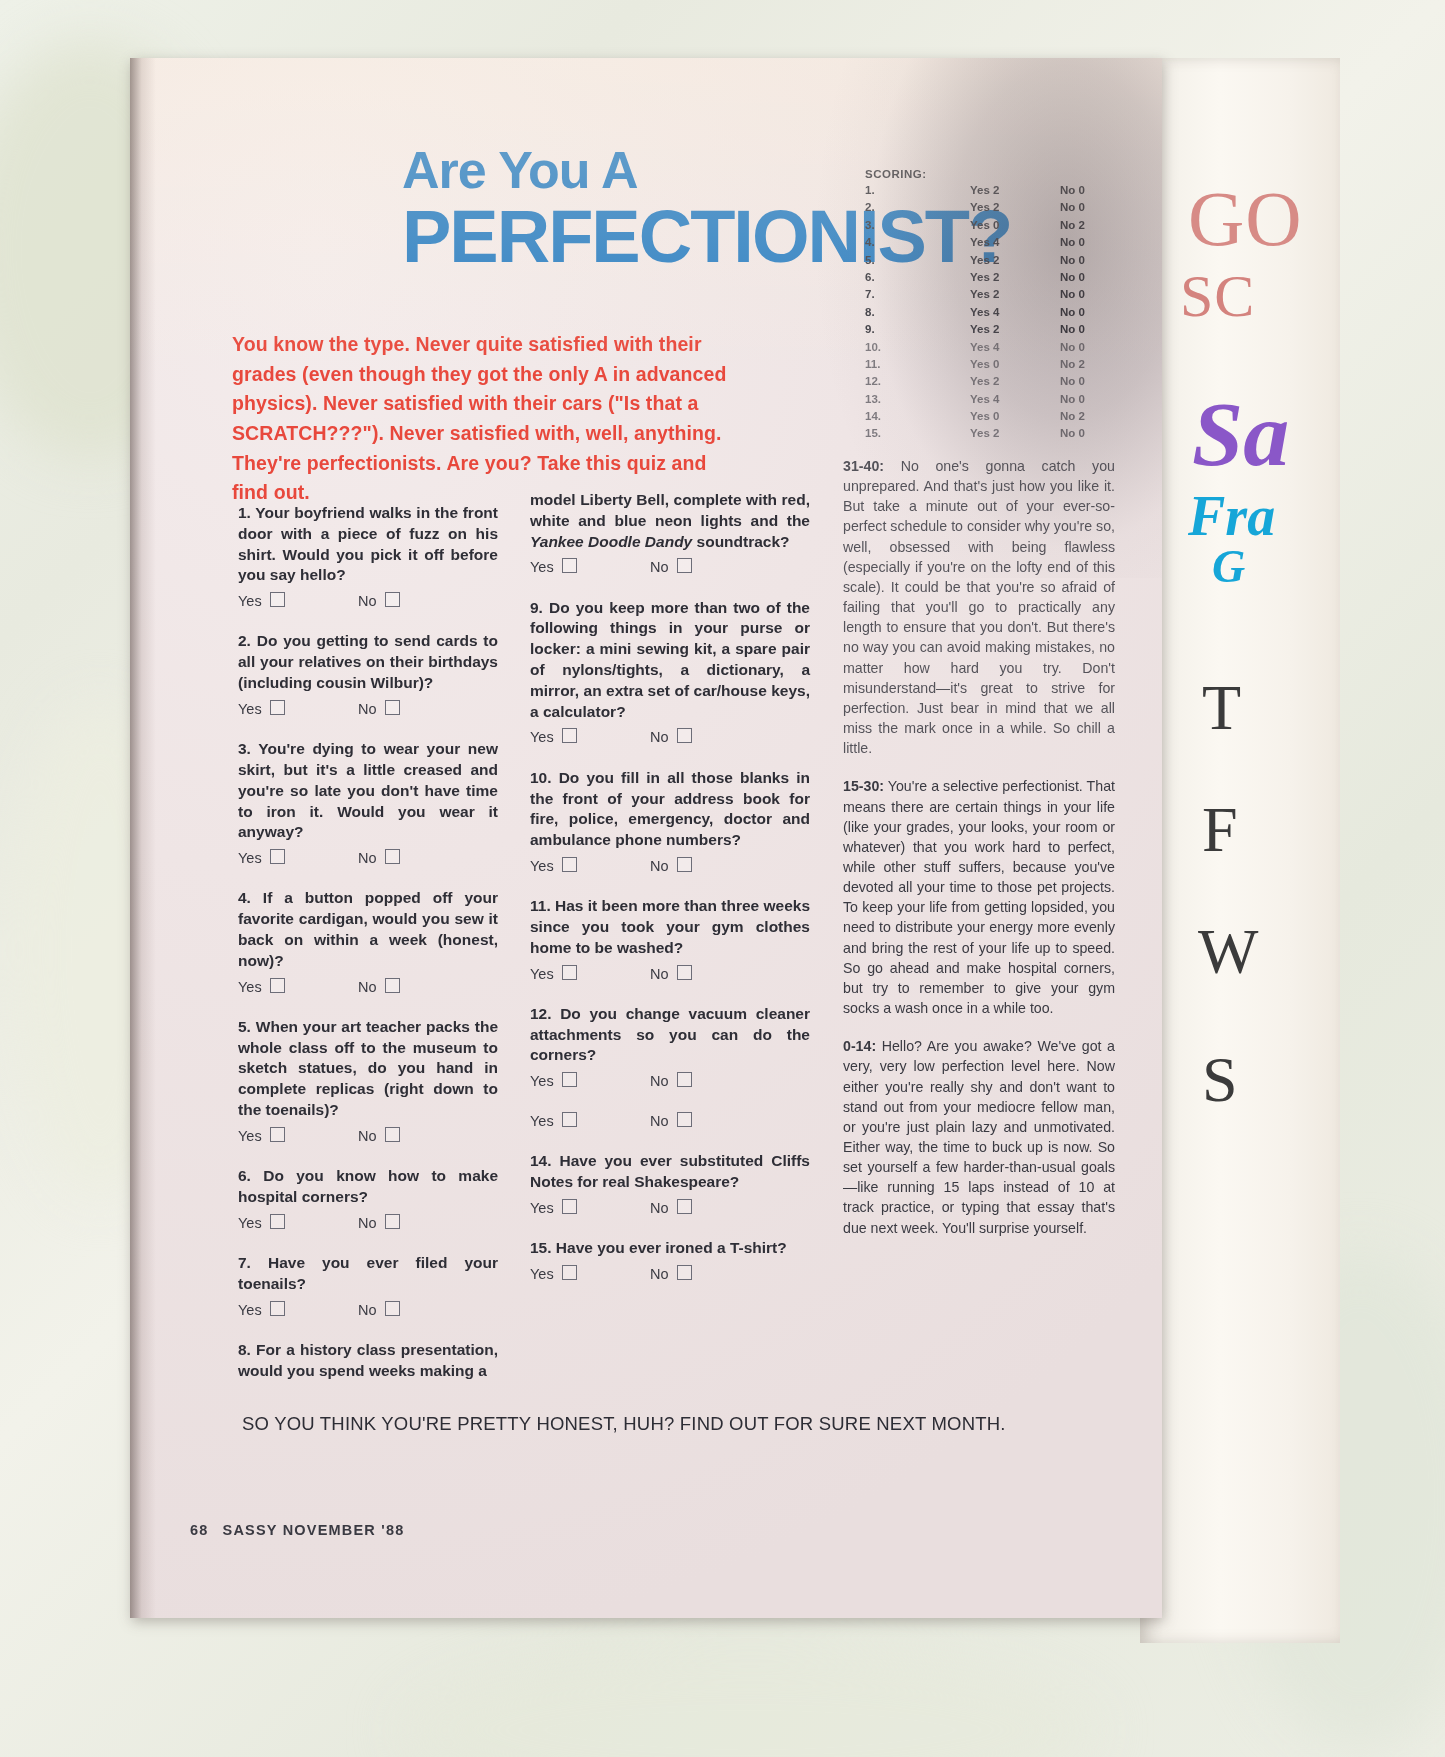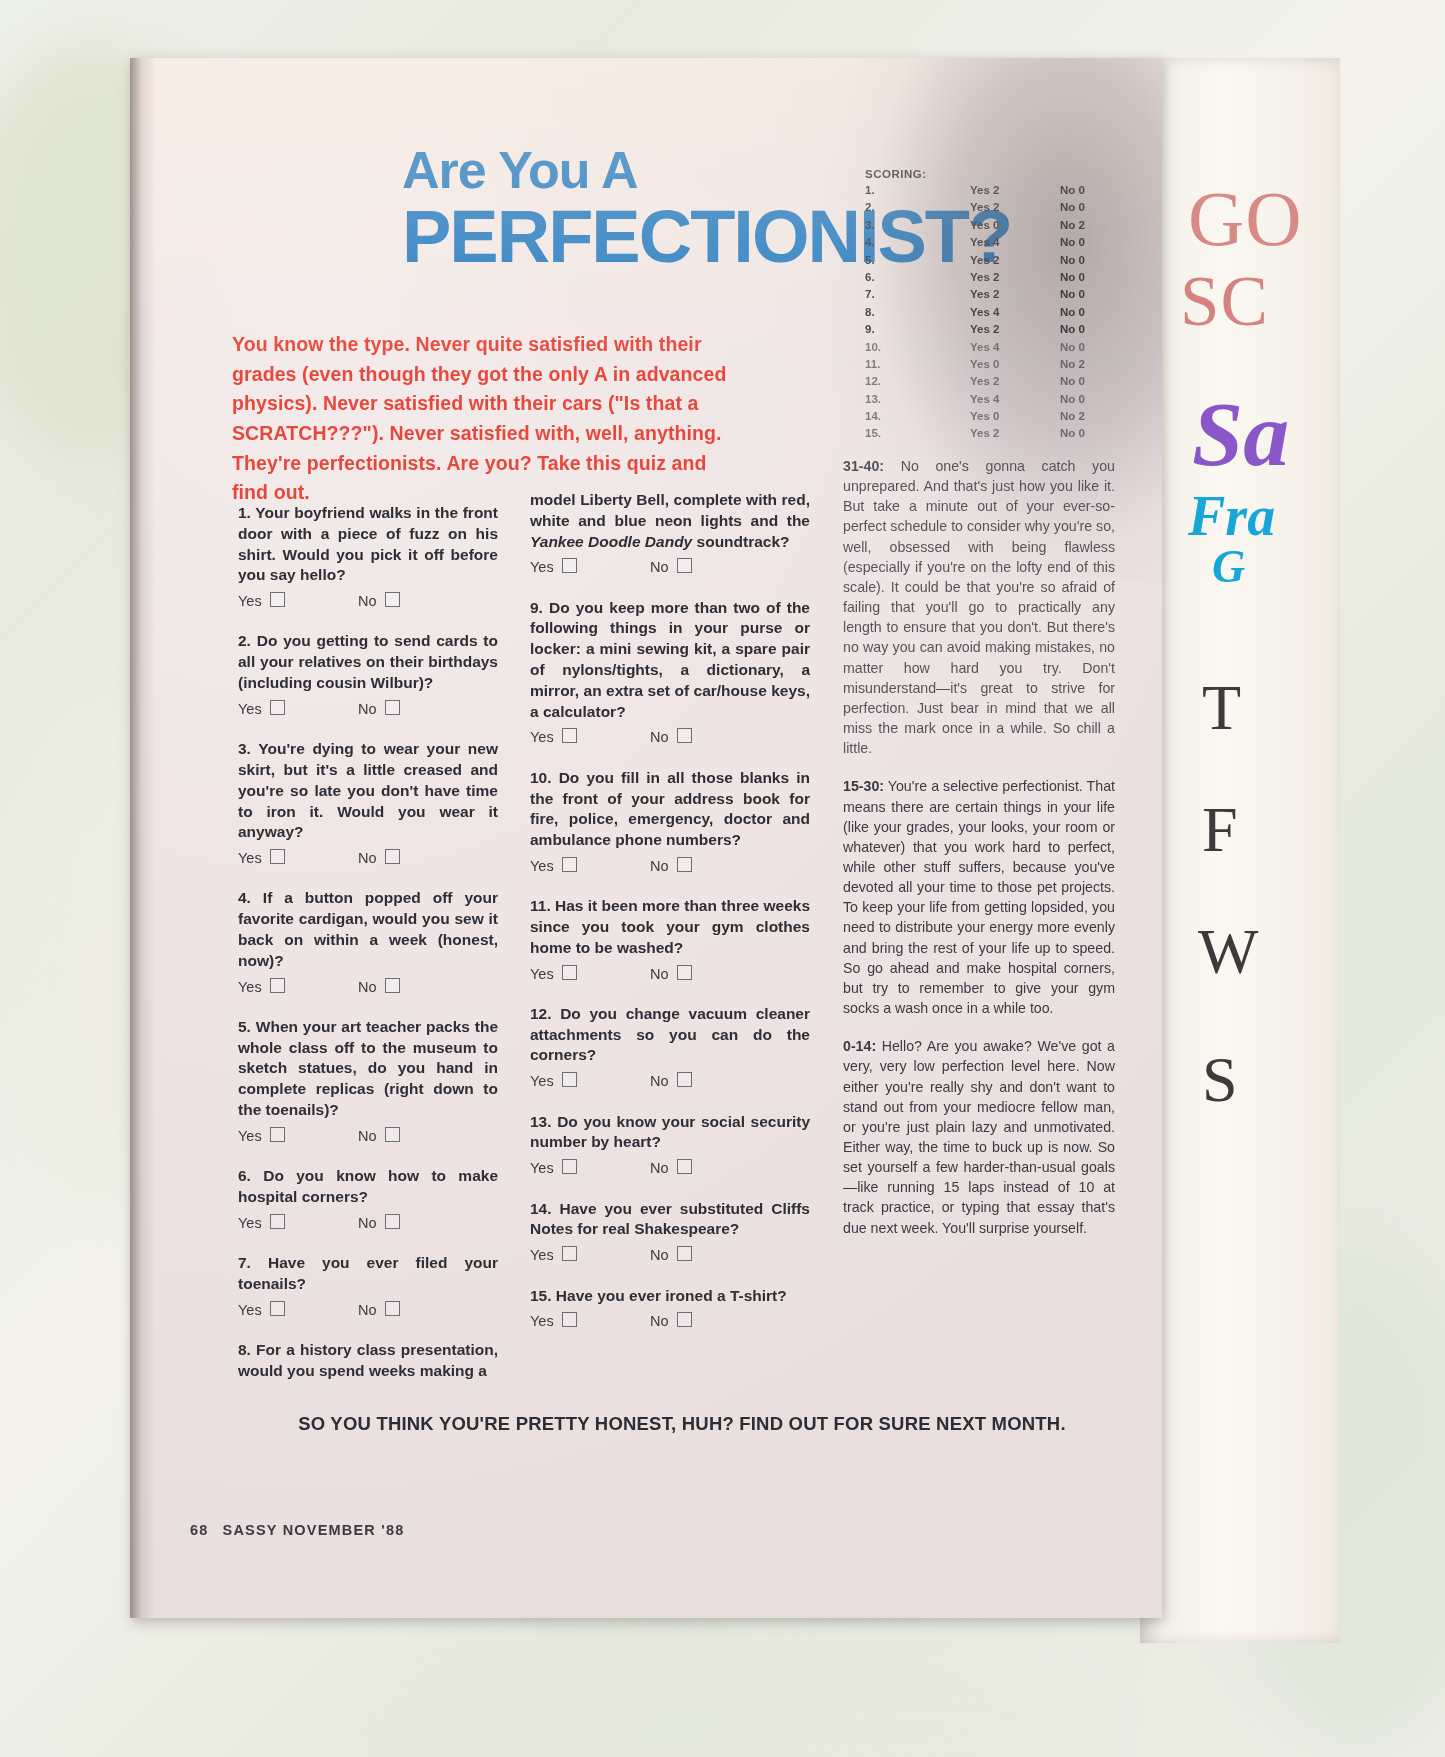--- a/index.html
+++ b/index.html
@@ -38,21 +38,21 @@
     box-shadow: inset 6px 0 14px rgba(120,110,100,0.25);
     overflow: hidden;
   }
   .page-right .rtext {
     position: absolute;
     font-family: "Liberation Serif", serif;
     white-space: nowrap;
     line-height: 1;
   }
   .r-go  { left: 48px; top: 122px;  font-size: 78px; color: #d78b86; letter-spacing: 1px; }
-  .r-sc  { left: 40px; top: 208px;  font-size: 71px; color: #d4837e; letter-spacing: 1px; }
+  .r-sc  { left: 40px; top: 208px;  font-size: 60px; color: #d4837e; letter-spacing: 1px; }
   .r-sa  { left: 52px; top: 330px;  font-size: 92px; color: #8a57c8; font-style: italic; font-weight: bold; }
   .r-fra { left: 48px; top: 430px;  font-size: 56px; color: #16a6d8; font-style: italic; font-weight: bold; }
   .r-g   { left: 72px; top: 486px;  font-size: 46px; color: #16a6d8; font-style: italic; font-weight: bold; }
   .r-t   { left: 62px; top: 618px;  font-size: 64px; color: #3b3b3b; }
   .r-f   { left: 62px; top: 740px;  font-size: 64px; color: #3b3b3b; }
   .r-w   { left: 58px; top: 862px;  font-size: 64px; color: #3b3b3b; }
   .r-s   { left: 62px; top: 990px;  font-size: 64px; color: #3b3b3b; }
 
   
   .page-left {
@@ -143,21 +143,21 @@
   .col-1 .q { text-align: justify; }
 
   
   .res { margin-bottom: 18px; text-align: justify; }
   .res b { font-weight: bold; }
   .res.r1 { opacity: 0.85; }
 
   
   .tagline {
     position: absolute; left: 112px; top: 1355px; width: 880px;
-    text-align: center; font-size: 18.5px; font-weight: bold;
+    text-align: left; font-size: 18.5px; font-weight: normal;
     color: #2d2d35; letter-spacing: 0.2px;
   }
   .folio {
     position: absolute; left: 60px; top: 1440px;
     font-size: 14.5px; font-weight: bold; color: #3a3a42; letter-spacing: 1.2px; margin-top: 24px;
   }
   .folio .pg { margin-right: 14px; }
 </style>
 </head>
 <body>
@@ -407,21 +407,20 @@
             <div class="answers">
               <span class="opt yes">
                 <span>Yes</span>
                 <span class="box"></span>
               </span>
               <span class="opt no">
                 <span>No</span>
                 <span class="box"></span>
               </span>
             </div>
-            <div class="q"><span class="num">13. </span><span>Do you know your social security number by heart?</span></div>
             <div class="answers">
               <span class="opt yes">
                 <span>Yes</span>
                 <span class="box"></span>
               </span>
               <span class="opt no">
                 <span>No</span>
                 <span class="box"></span>
               </span>
             </div>

